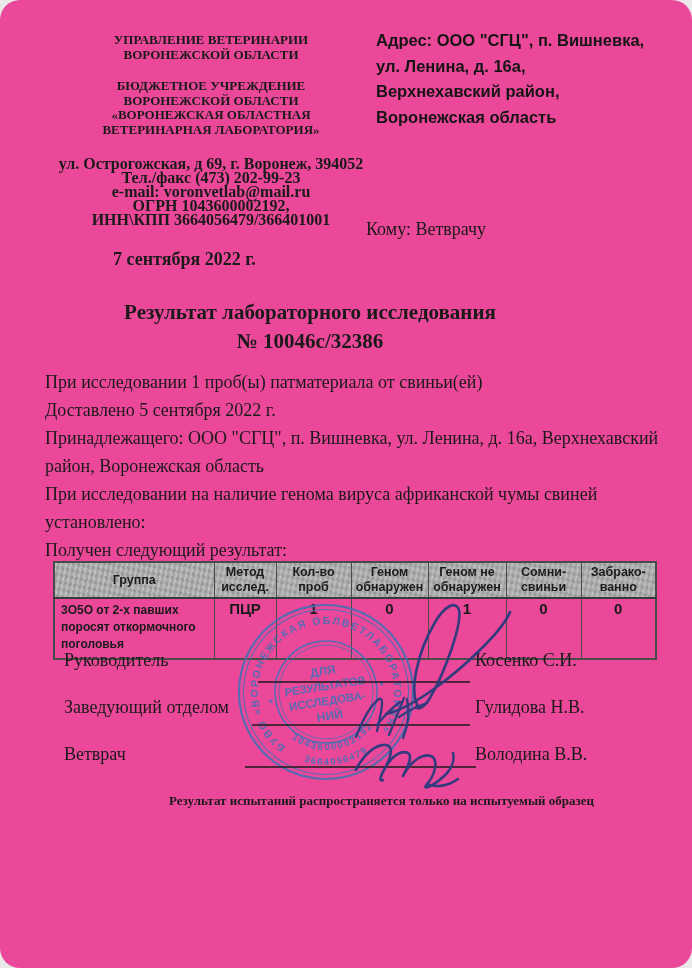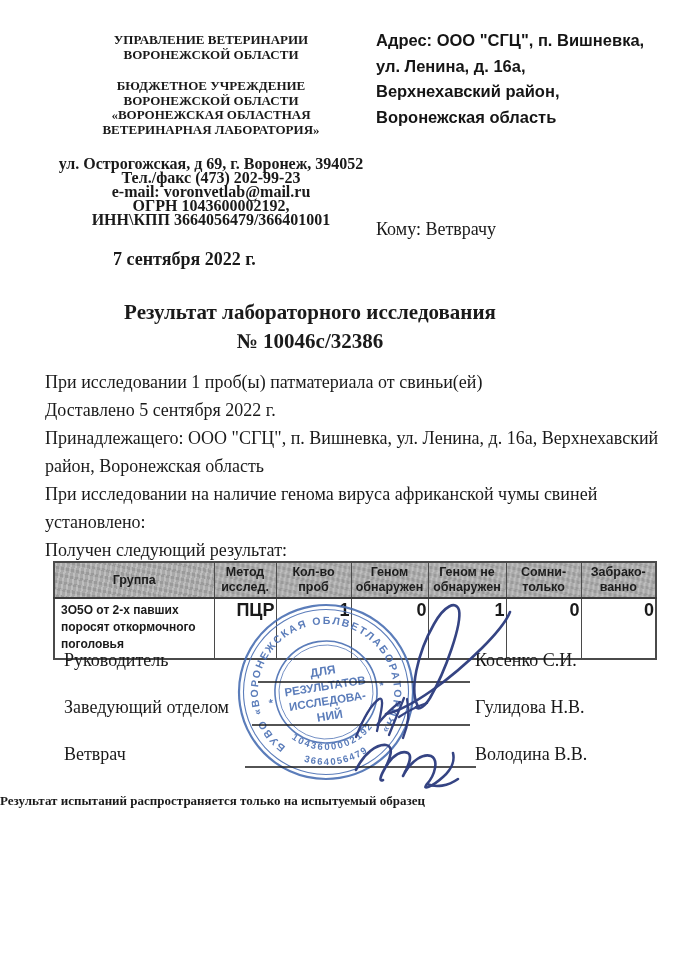--- a/index.html
+++ b/index.html
@@ -1,60 +1,60 @@
 <!DOCTYPE html>
 <html><head>
 <meta charset="utf-8">
 <style>
   html,body{margin:0;padding:0;background:#e9e9e9;}
   .page{
     position:relative;width:692px;height:968px;margin:0 auto;
-    background:#ffffff;overflow:hidden;
-    font-family:"Liberation Serif","DejaVu Serif",serif;color:#1a1a1a;
+    background:#ec4899;overflow:hidden;
+    font-family:"Liberation Serif","DejaVu Serif",serif;color:#1a1a1a;border-radius:20px;
   }
   .abs{position:absolute;}
   
   .org{left:50px;top:32px;width:322px;text-align:center;font-weight:bold;}
   .org .dept{font-size:13px;line-height:15px;}
   .org .inst{margin-top:17px;font-size:13px;line-height:14.5px;}
   .org .contacts{margin-top:20px;font-size:16px;line-height:14px;}
   
   .addr{
     left:376px;top:28px;width:272px;
     font-family:"Liberation Sans","DejaVu Sans",sans-serif;
     font-weight:600;font-size:16.5px;line-height:25.5px;color:#151515;
   }
-  .komu{left:376px;top:219px;font-size:18px;}
+  .komu{left:366px;top:219px;font-size:18px;}
   .date{left:113px;top:249px;font-size:18px;font-weight:bold;}
   
   .title{left:0;top:298px;width:620px;text-align:center;font-size:21px;font-weight:bold;line-height:29px;}
   
   .body{left:45px;top:368px;width:614px;font-size:18px;line-height:28px;}
   .body p{margin:0;}
   
   .rtable-wrap{left:53px;top:561px;width:559px;}
   table.rtable{border-collapse:collapse;table-layout:fixed;width:602px;border:2px solid #4a4a4a;
     font-family:"Liberation Sans","DejaVu Sans",sans-serif;}
   .rtable th,.rtable td{border:1px solid #4a4a4a;}
   .rtable thead th{
     height:32px;background-color:#a9a9a9;
     background-image:repeating-linear-gradient(100deg,rgba(255,255,255,.25) 0 2px,rgba(0,0,0,0) 2px 5px),
                      repeating-linear-gradient(12deg,rgba(0,0,0,.09) 0 3px,rgba(0,0,0,0) 3px 7px);
     font-size:12.5px;font-weight:bold;line-height:1.2;color:#1c1c1c;
     white-space:pre-line;text-align:center;vertical-align:middle;padding:1px 2px;
     border-bottom:2px solid #3a3a3a;
   }
-  .rtable td{height:53px;font-size:18px;font-weight:bold;text-align:right;vertical-align:top;}
+  .rtable td{height:53px;font-size:15px;font-weight:bold;text-align:center;vertical-align:top;}
   .rtable td.c0{text-align:left;font-size:12px;line-height:1.4;padding:3px 6px;white-space:pre-line;}
   
   .sig-role{left:64px;font-size:18px;}
   .sig-name{left:475px;font-size:18px;}
   .r1{top:650px;} .r2{top:697px;text-align:right;} .r3{top:744px;}
   
-  .footer{left:0;top:793px;width:594px;text-align:left;font-size:13px;font-weight:bold;}
+  .footer{left:0;top:793px;width:594px;text-align:right;font-size:13px;font-weight:bold;}
   
   .stamp{left:236px;top:602px;width:180px;height:180px;transform:rotate(-9deg);opacity:.9;z-index:5;}
   .stamp text{font-family:"Liberation Sans","DejaVu Sans",sans-serif;}
   
   .ink{left:0;top:0;z-index:6;pointer-events:none;}
 </style>
 </head>
 <body>
 
 <div class="page">
@@ -112,21 +112,21 @@
         <tr>
           <th>Группа</th>
           <th>Метод
 исслед.</th>
           <th>Кол-во проб</th>
           <th>Геном
 обнаружен</th>
           <th>Геном не
 обнаружен</th>
           <th>Сомни-
-только</th>
+свиньи</th>
           <th>Забрако-
 ванно</th>
         </tr>
       </thead>
       <tbody>
         <tr>
           <td class="c0">3О5О от 2-х павших
 поросят откормочного
 поголовья</td>
           <td>ПЦР</td>

